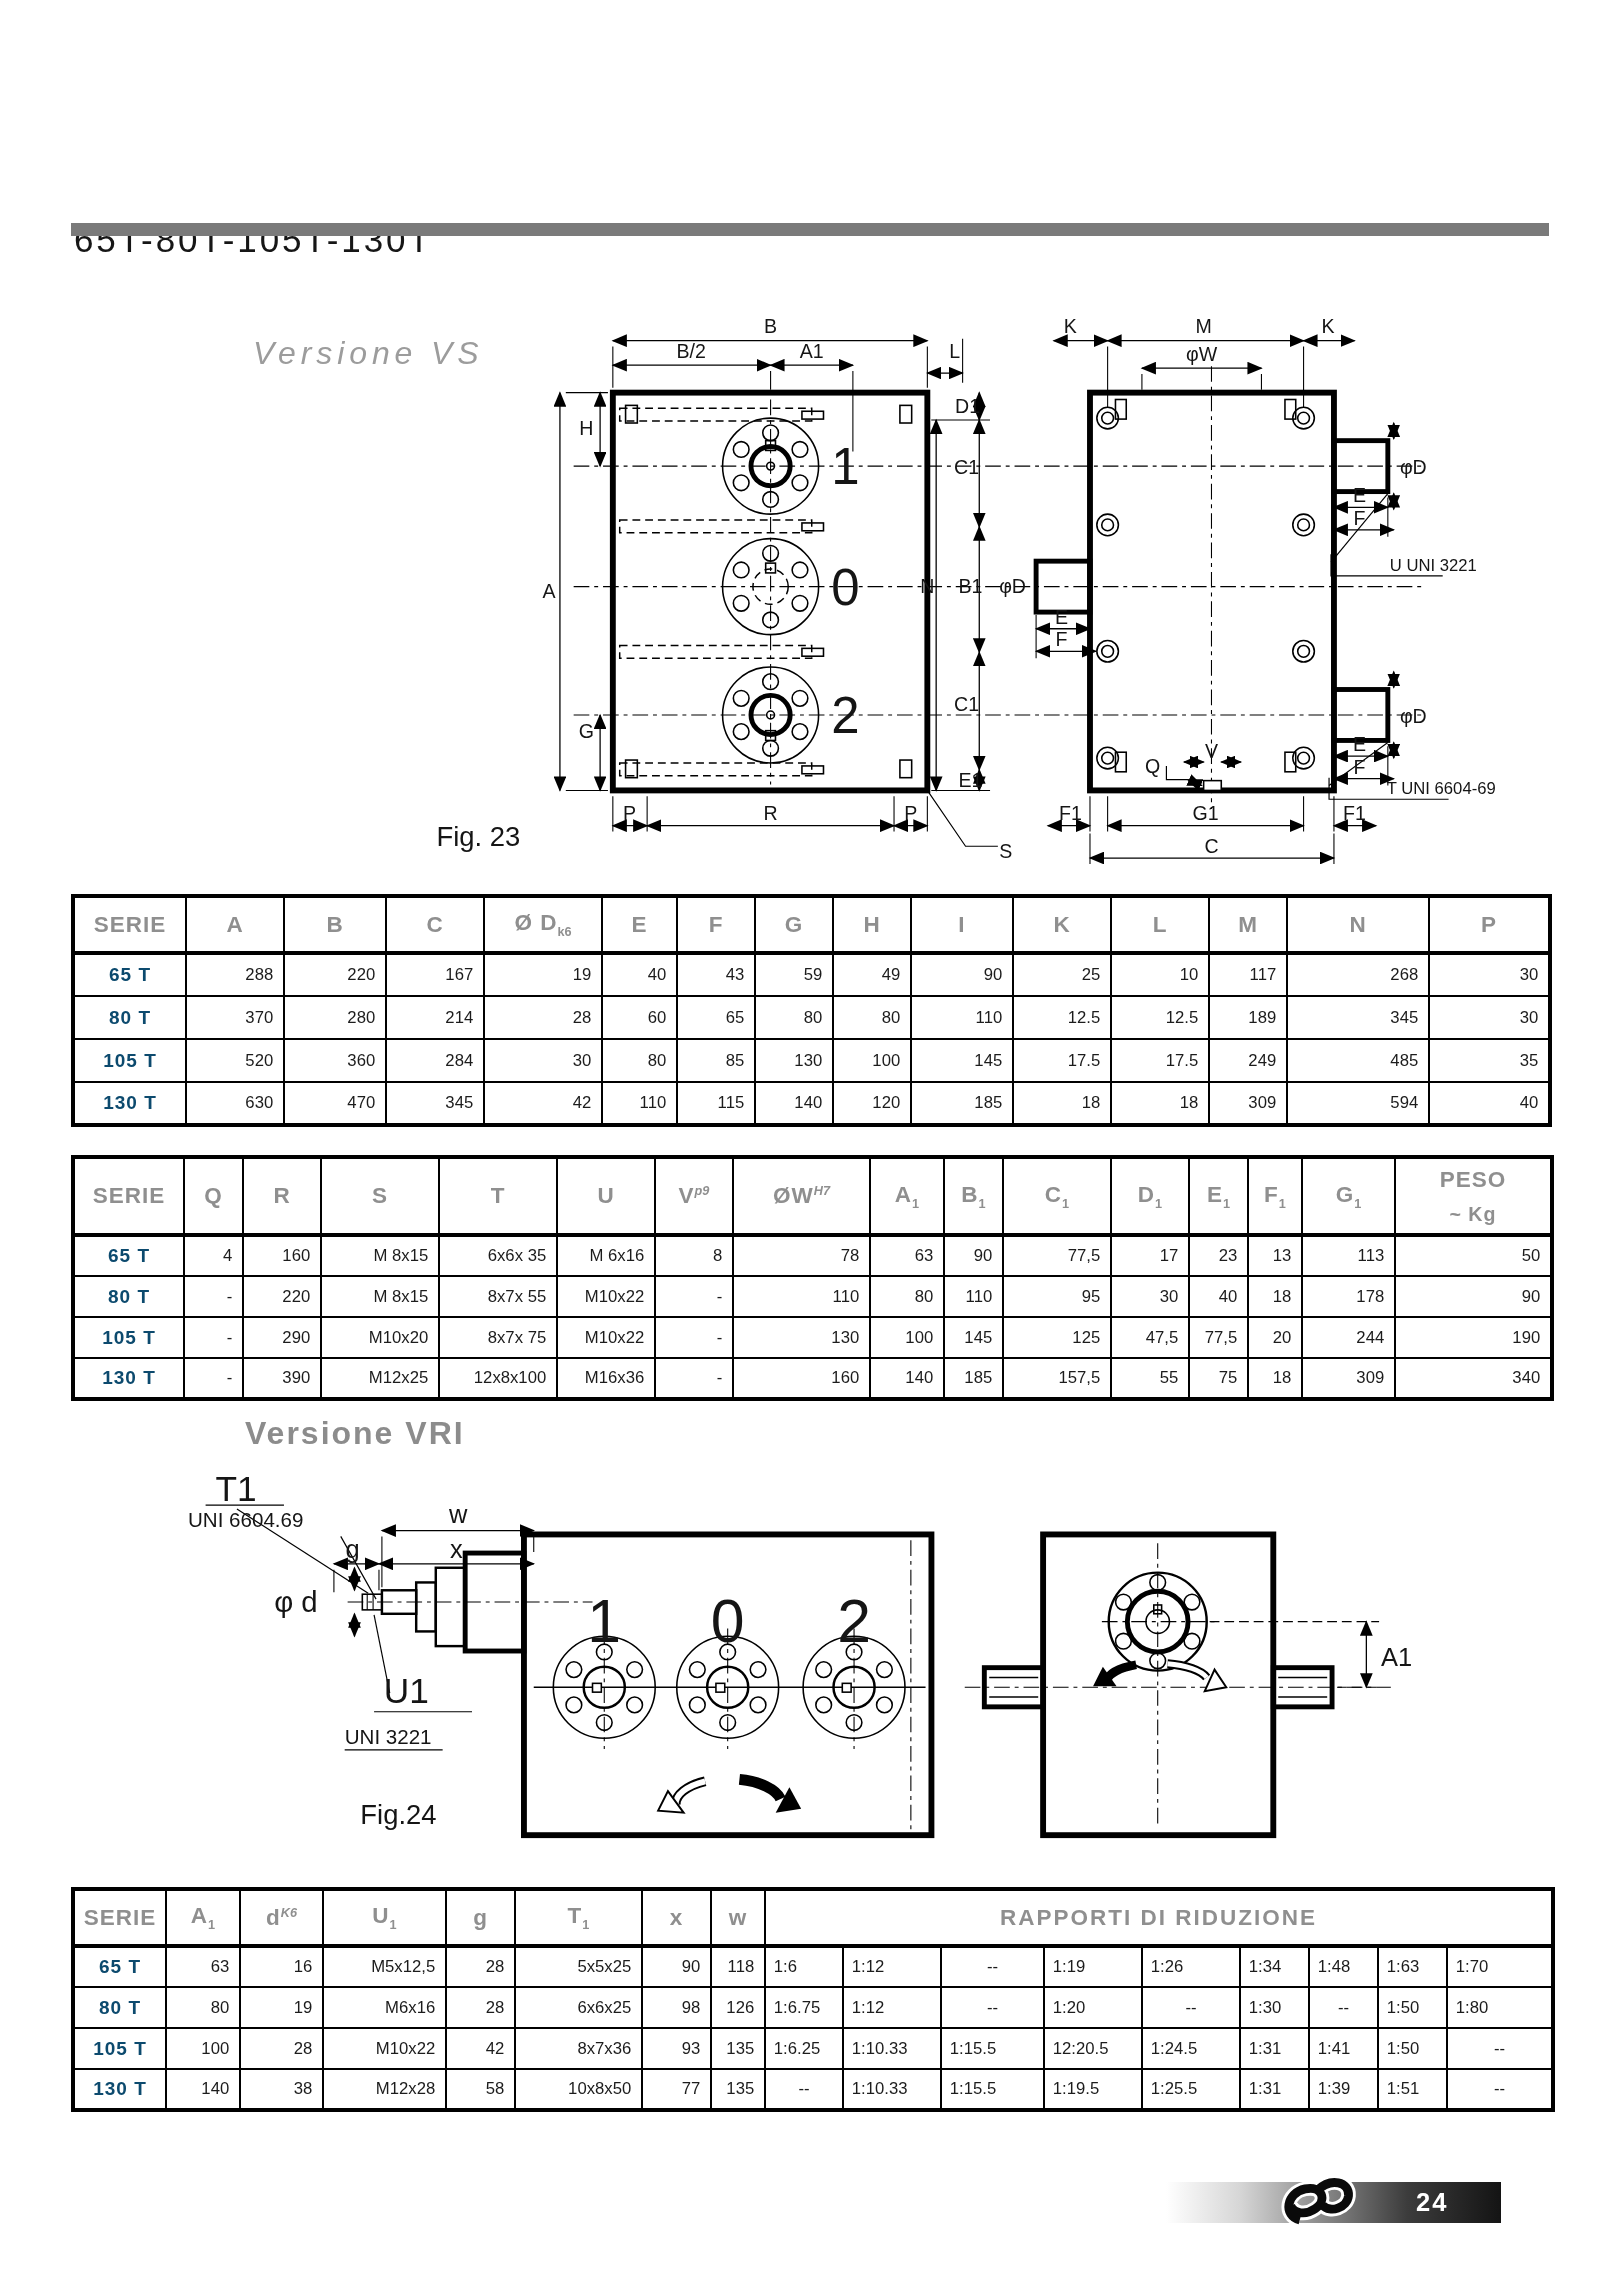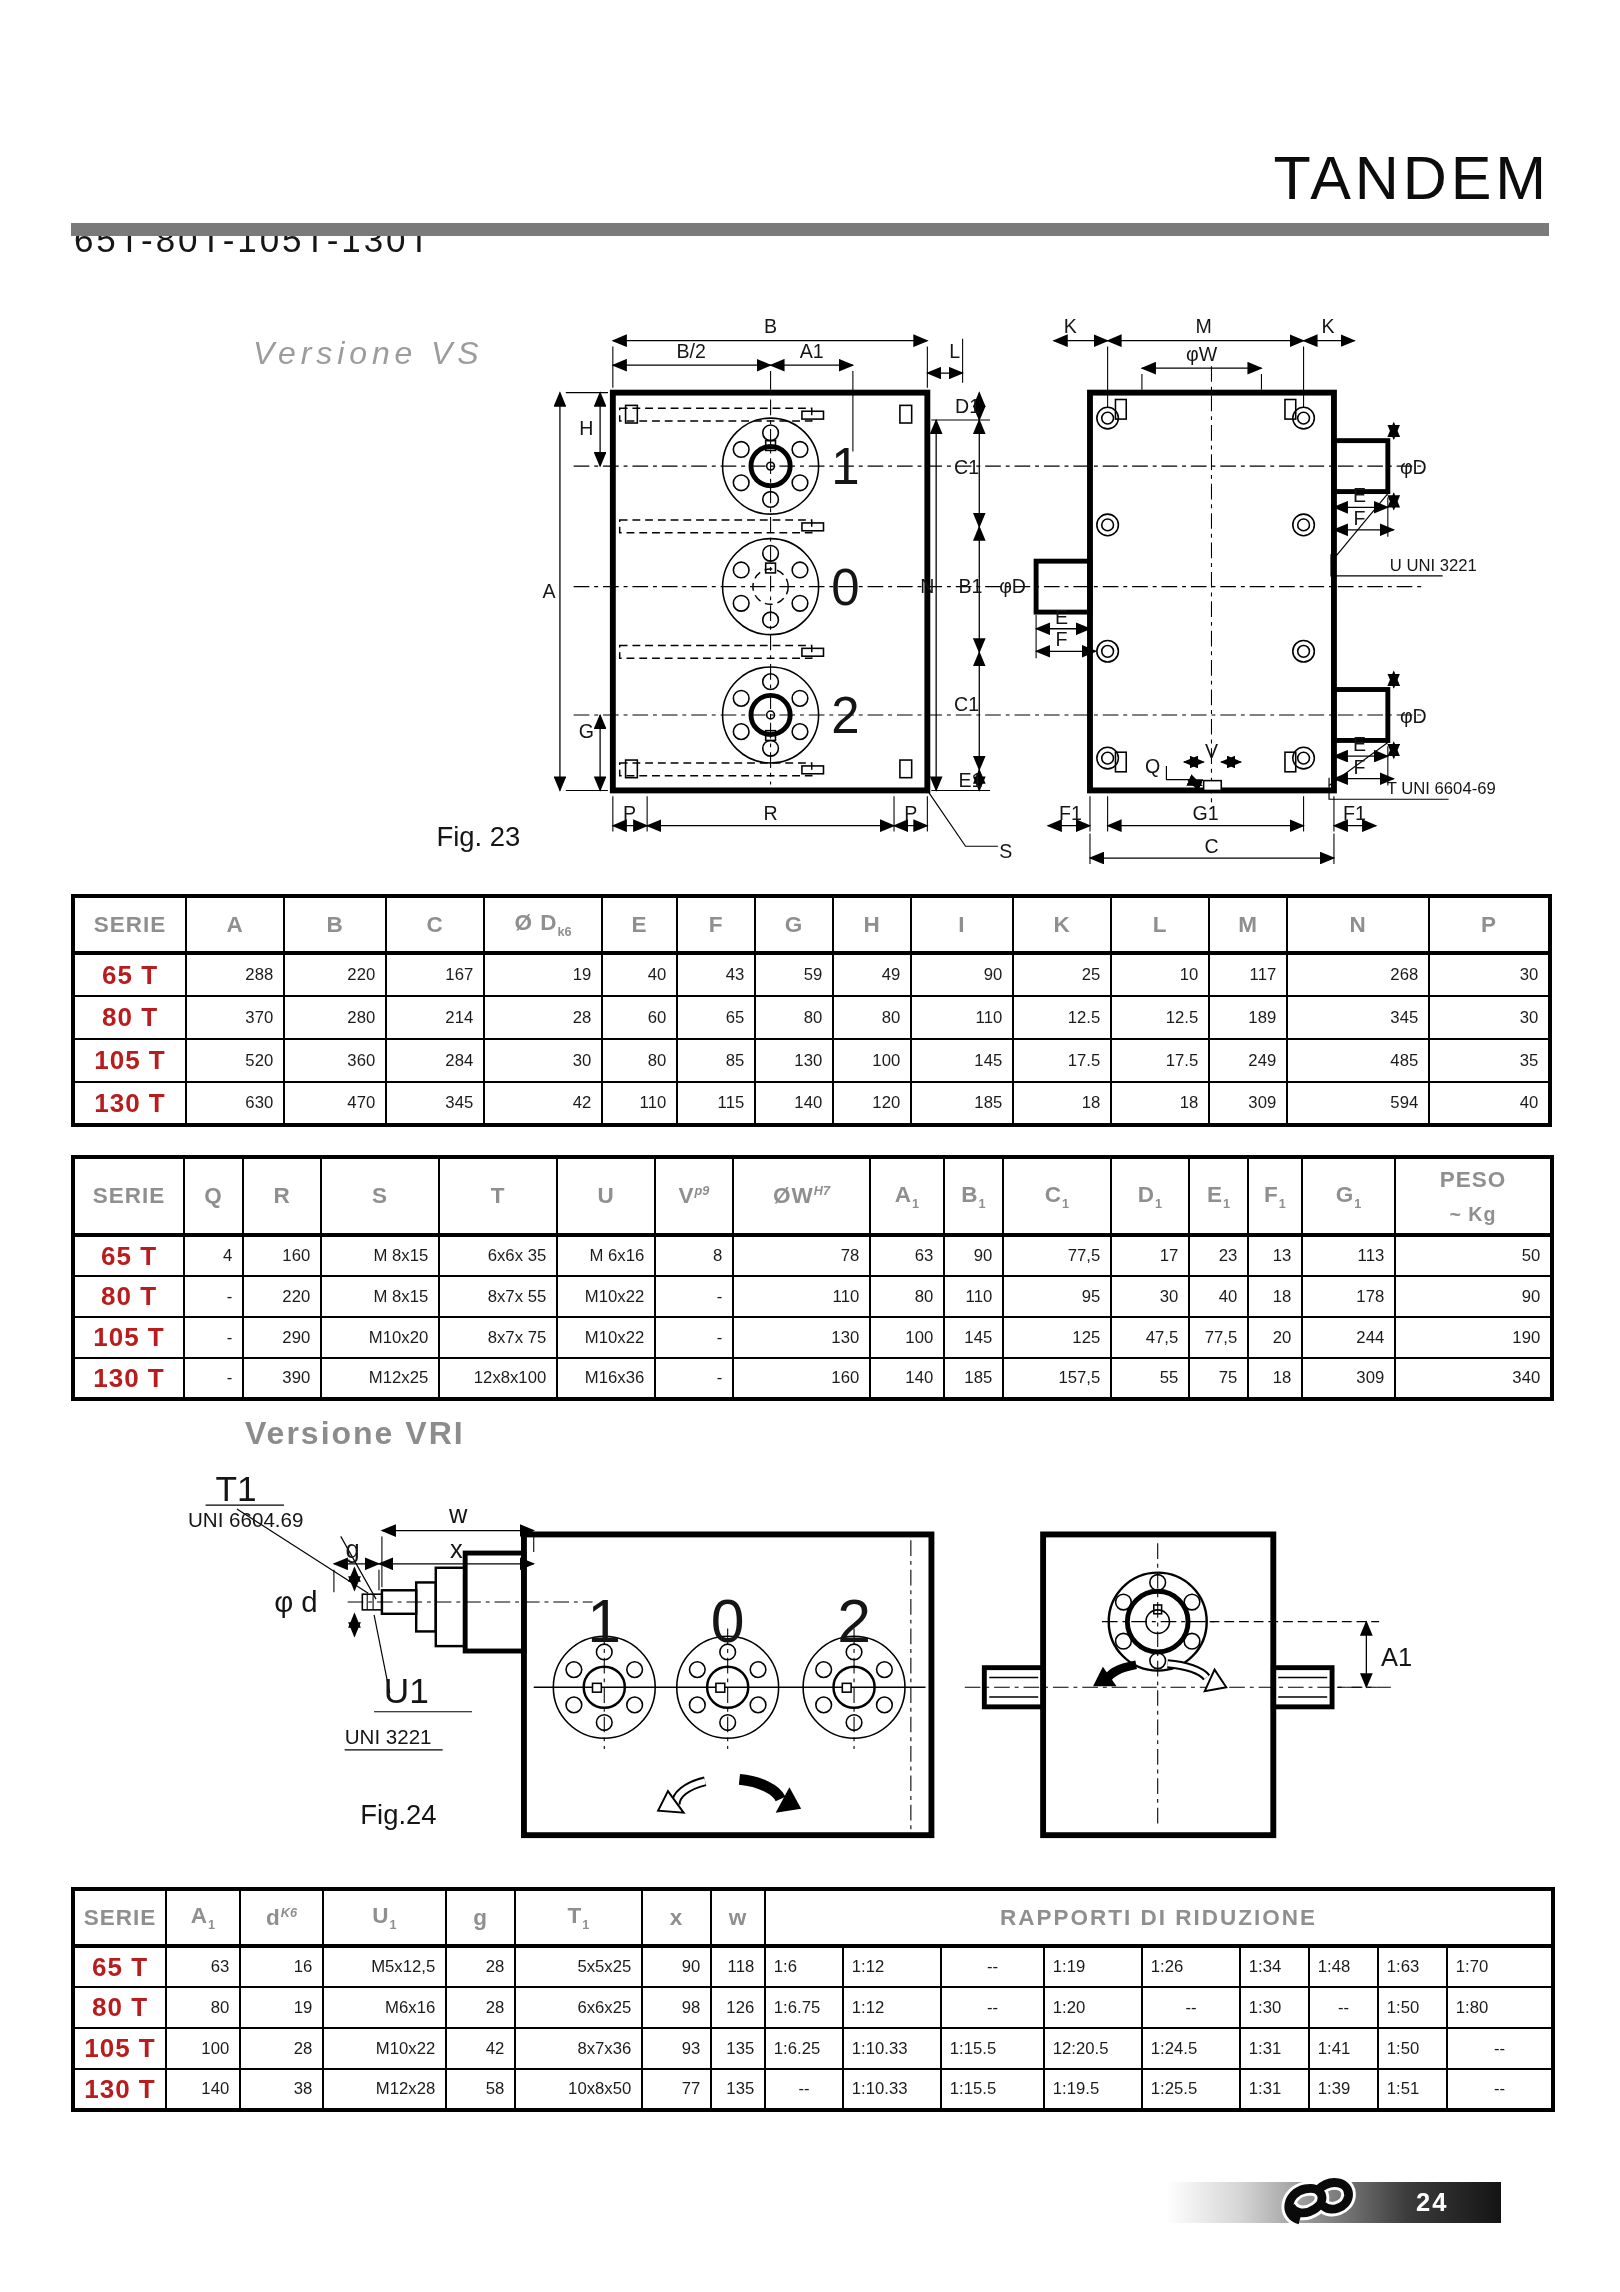--- a/index.html
+++ b/index.html
@@ -17,21 +17,21 @@
 
   
   table{border-collapse:collapse;table-layout:fixed;background:#fff;}
   table{border:4.9px solid #000;}
   th,td{border:2.9px solid #000;overflow:hidden;white-space:nowrap;}
   thead th{border-bottom:4.9px solid #000;color:#8f8f8f;font-weight:bold;font-size:22.5px;
            text-align:center;vertical-align:middle;letter-spacing:1px;background:#fff;}
   thead th sub{font-size:12.7px;letter-spacing:0;}
   thead th sup{font-size:12.7px;letter-spacing:0;font-style:italic;}
   .h2line{font-size:19.6px;margin-top:10px;}
-  tbody th.serie{color:#b91c1c;font-weight:bold;font-size:26px;text-align:center;letter-spacing:1px;}
+  tbody th.serie{color:#0c4a6e;font-weight:bold;font-size:19px;text-align:center;letter-spacing:1px;}
   td{font-size:16.7px;color:#1c1c1c;text-align:right;padding:0 9.8px 0 0;}
   td.ratio{text-align:left;padding:0 0 0 7.8px;}
   td.dash{text-align:center;padding:0;}
   #table1 tbody tr{height:43px;} #table1 thead tr{height:57px;}
   #table2 tbody tr{height:41px;} #table2 thead tr{height:78px;}
   #table3 tbody tr{height:41px;} #table3 thead tr{height:57px;}
   #table3 thead th.ratio-head{font-size:22.5px;letter-spacing:2px;}
 
   
   svg text{font-family:"Liberation Sans",sans-serif;fill:#151515;}
@@ -57,21 +57,20 @@
         background:linear-gradient(90deg,#ffffff 0%,#d6d6d6 22%,#8f8f8f 45%,#3c3c3c 72%,#141414 100%);}
   #pageno{position:absolute;left:250px;top:5.9px;color:#ffffff;font-size:25.5px;font-weight:bold;letter-spacing:2px;}
   #knot{position:absolute;left:113px;top:-13.7px;}
 </style>
 </head>
 <body>
 
 <div id="page">
 
   <div id="models" class="abs">65T-80T-105T-130T</div>
-  <div id="brand" class="abs">TANDEM</div>
   <div id="hbar" class="abs"></div>
   <div id="vs-label" class="abs">Versione VS</div>
 
   <svg class="abs" style="left:363px;top:221px;" width="1259" height="647" viewBox="0 0 1285 660">
     <defs>
       <marker id="ar" markerWidth="13" markerHeight="10" refX="11" refY="5" orient="auto-start-reverse">
         <path d="M0,0 L12,5 L0,10 z" fill="#000"></path>
       </marker>
     </defs>
 

